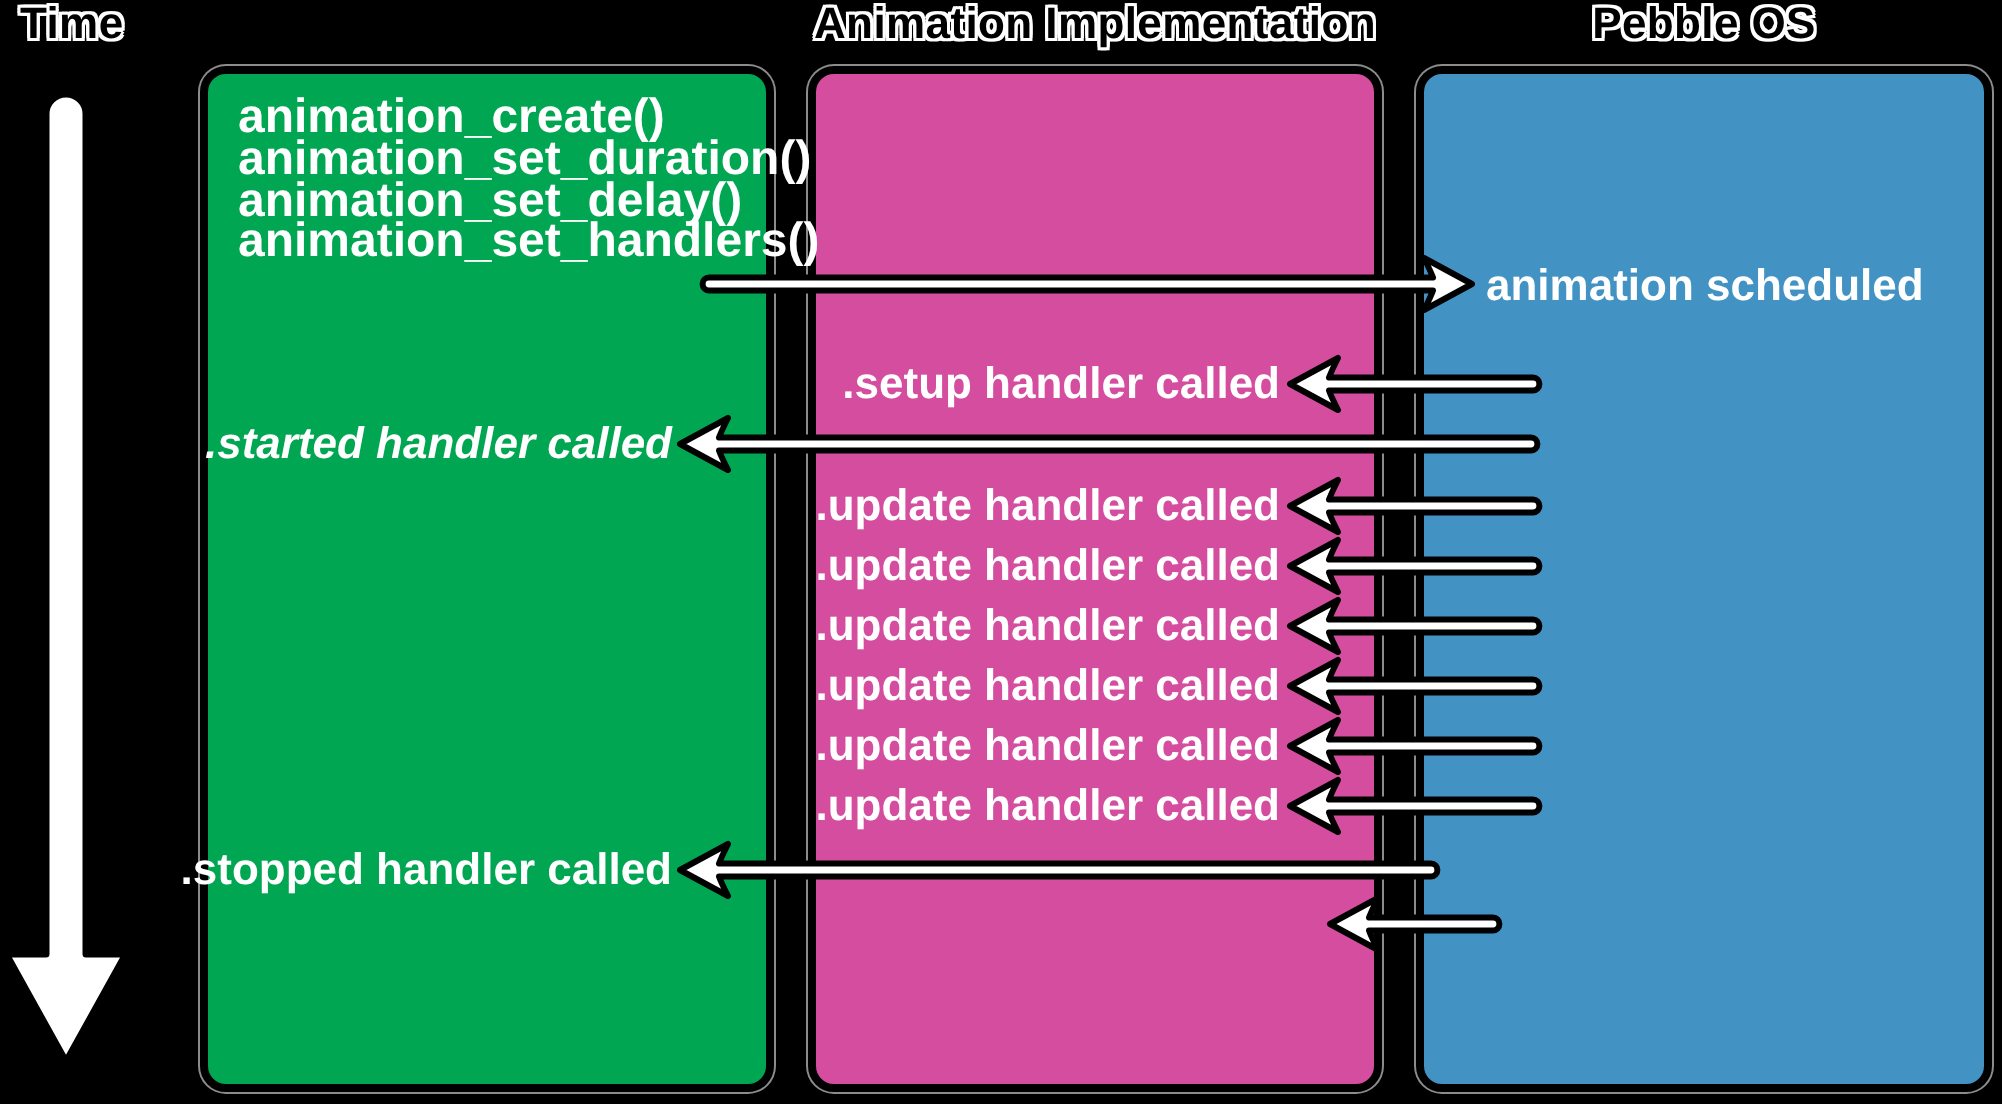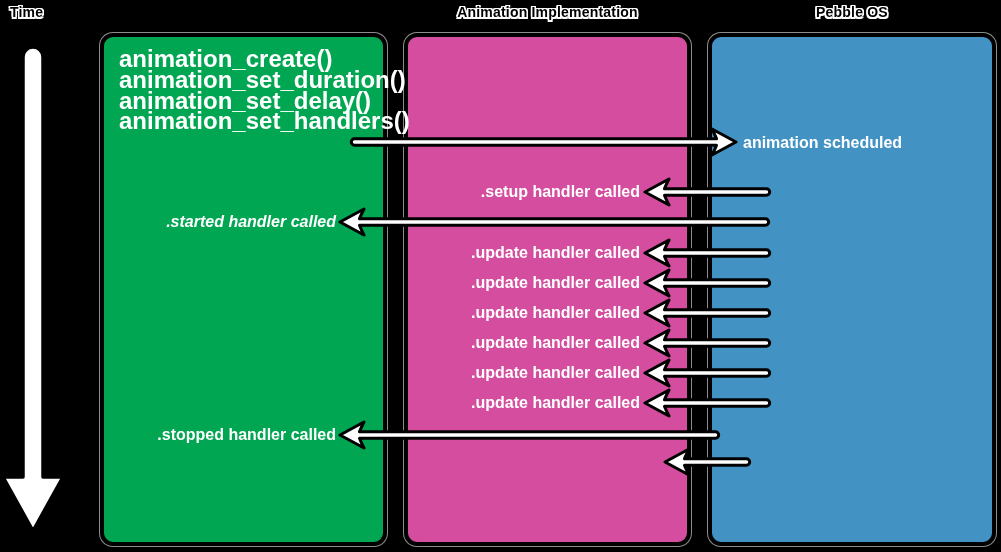--- a/index.html
+++ b/index.html
@@ -4,21 +4,21 @@
 <style>
   html,body{margin:0;padding:0;background:#000;}
   .stage{
     position:relative;width:1001px;height:552px;background:#000;
     font-family:"Liberation Sans","DejaVu Sans",sans-serif;
     overflow:hidden;
   }
   
   .col-header{
     position:absolute;top:0;height:24px;line-height:24px;
-    font-size:14px;font-weight:bold;color:#000;text-align:center;
+    font-size:22px;font-weight:bold;color:#000;text-align:center;
     letter-spacing:0.2px;
     text-shadow:
       -1.5px -1.5px 0 #fff, 1.5px -1.5px 0 #fff,
       -1.5px  1.5px 0 #fff, 1.5px  1.5px 0 #fff,
       -1.5px 0 0 #fff, 1.5px 0 0 #fff,
       0 -1.5px 0 #fff, 0 1.5px 0 #fff;
     white-space:nowrap;
   }
   .hdr-time{left:10px;width:60px;text-align:left;}
   .hdr-app{left:100px;width:287px;}
@@ -30,21 +30,21 @@
     position:absolute;top:33px;height:513px;box-sizing:border-box;
     border:4px solid #000;border-radius:13px;
     box-shadow:0 0 0 1px rgba(255,255,255,0.55);
   }
   .lane-app{left:100px;width:287px;}
   .lane-impl{left:404px;width:287px;}
   .lane-os{left:708px;width:288px;}
 
   
   .lbl{
-    position:absolute;color:#fff;font-size:16px;font-weight:bold;
+    position:absolute;color:#fff;font-size:22px;font-weight:bold;
     white-space:nowrap;transform:translateY(-50%);
   }
   .lbl-r{text-align:center;}
 
   .code-lines{
     position:absolute;left:119px;top:49px;color:#fff;
     font-size:24px;font-weight:bold;line-height:20.8px;white-space:nowrap;
   }
 
   .arrow{position:absolute;}

